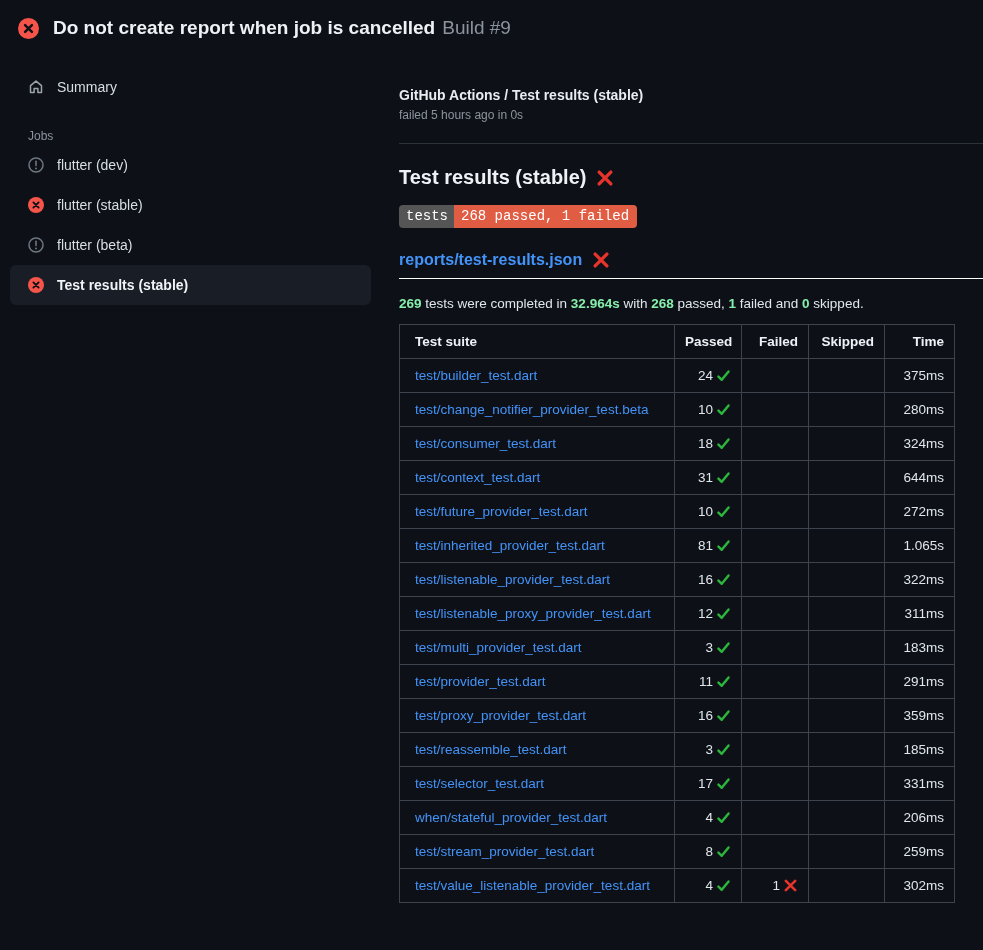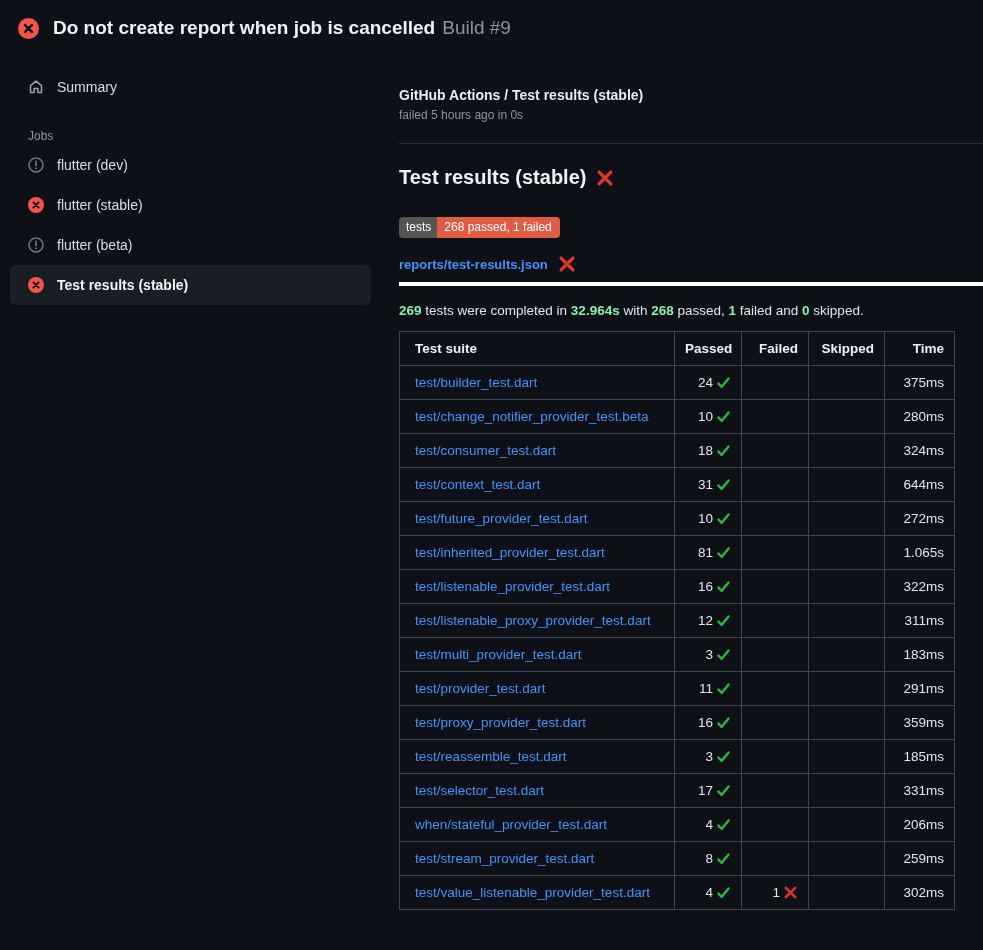--- a/index.html
+++ b/index.html
@@ -36,29 +36,29 @@
   .breadcrumb { font-weight:bold; font-size:14px; margin-top:14px; color:#e8edf2; }
   .status-line { color:#8b949e; font-size:12px; margin-top:5px; }
   .divider { border:none; border-top:1px solid #2c323a; margin-top:21px; }
 
   .section-h {
     display:flex; align-items:center; gap:10px;
     margin-top:22px; font-size:20px; font-weight:bold; color:#eef2f6;
   }
   .section-h .xmark { width:18px; height:18px; }
 
-  .badge { display:inline-flex; margin-top:28px; font-size:12px; border-radius:4px; overflow:hidden; line-height:1; }
+  .badge { display:inline-flex; margin-top:16px; font-size:14px; border-radius:4px; overflow:hidden; line-height:1;font-family:Liberation Mono, monospace; }
   .badge .b-left  { background:var(--badge-gray,#555555); color:#fff; padding:4px 6px 5px 7px; }
   .badge .b-right { background:var(--badge-red,#e05d44); color:#fff; padding:4px 8px 5px 7px; }
 
   .report-h {
     display:flex; align-items:center; gap:10px;
-    margin-top:17px; padding-bottom:9px;
-    border-bottom:4px solid #ffffff;
-    font-size:13px; font-weight:bold;
+    margin-top:23px; padding-bottom:9px;
+    border-bottom:1px solid #ffffff;
+    font-size:16px; font-weight:bold;
   }
   .report-h a { color:var(--link,#4493f8); text-decoration:none; }
   .report-h .xmark { width:18px; height:18px; }
 
   .summary-line { margin-top:17px; font-size:13.5px; color:#dfe6ec; }
   .summary-line b { color:#86efac; }
 
   
   table.results {
     border-collapse:collapse; margin-top:13px; table-layout:fixed; width:555px;

